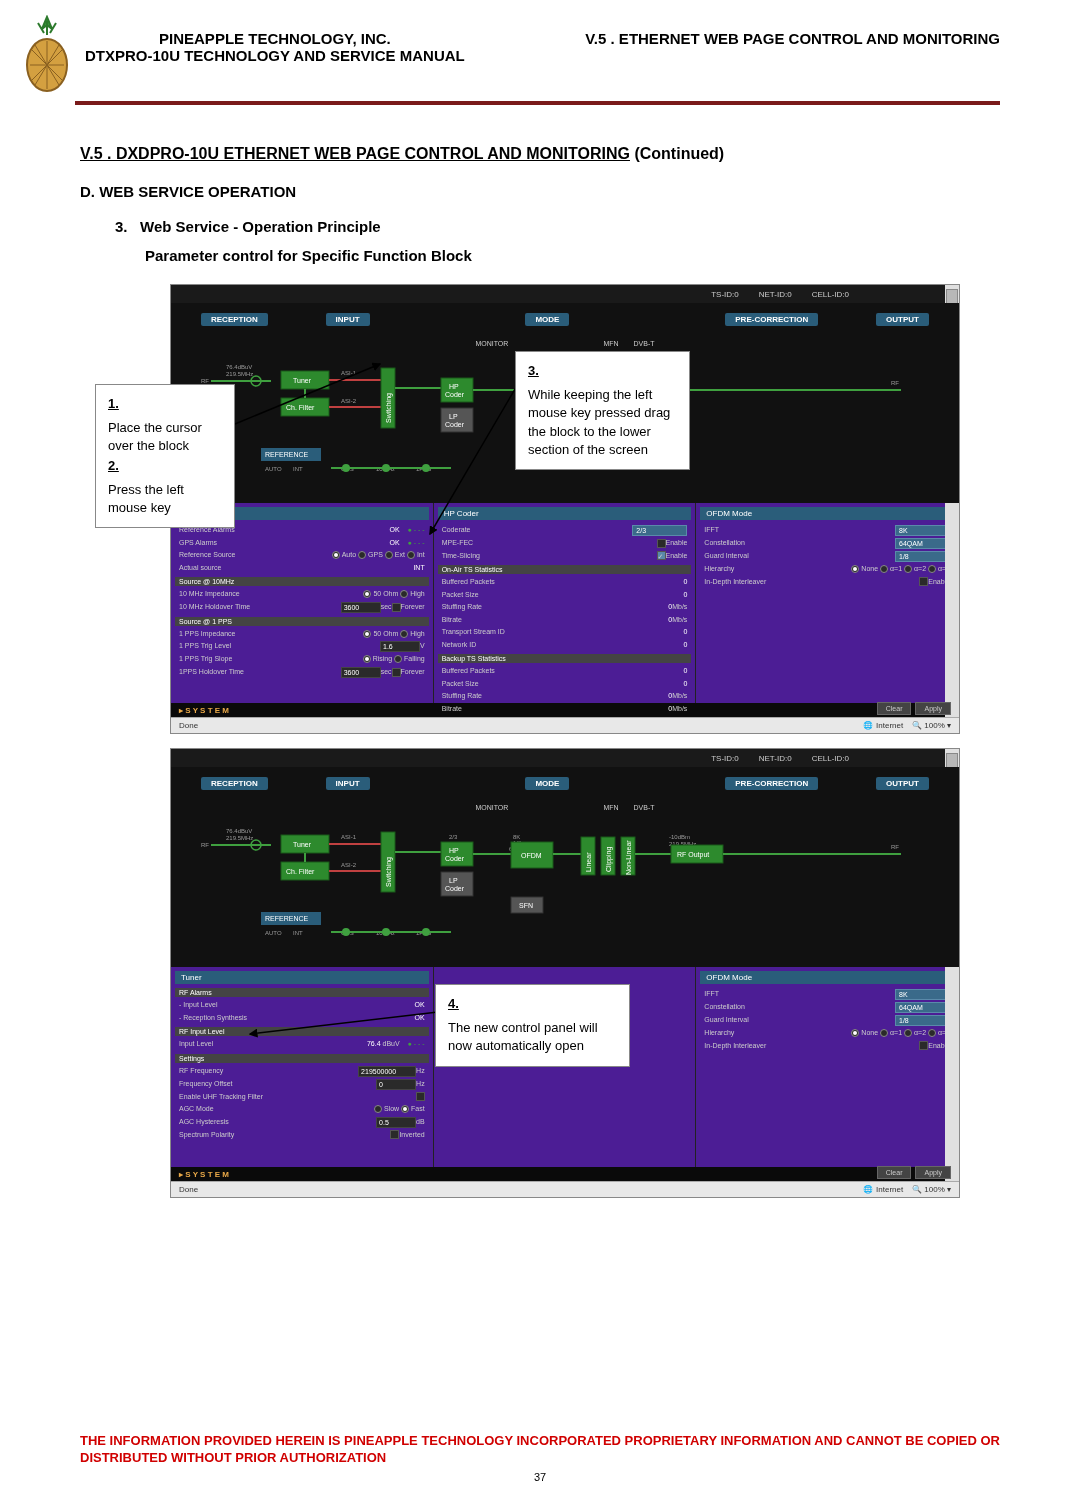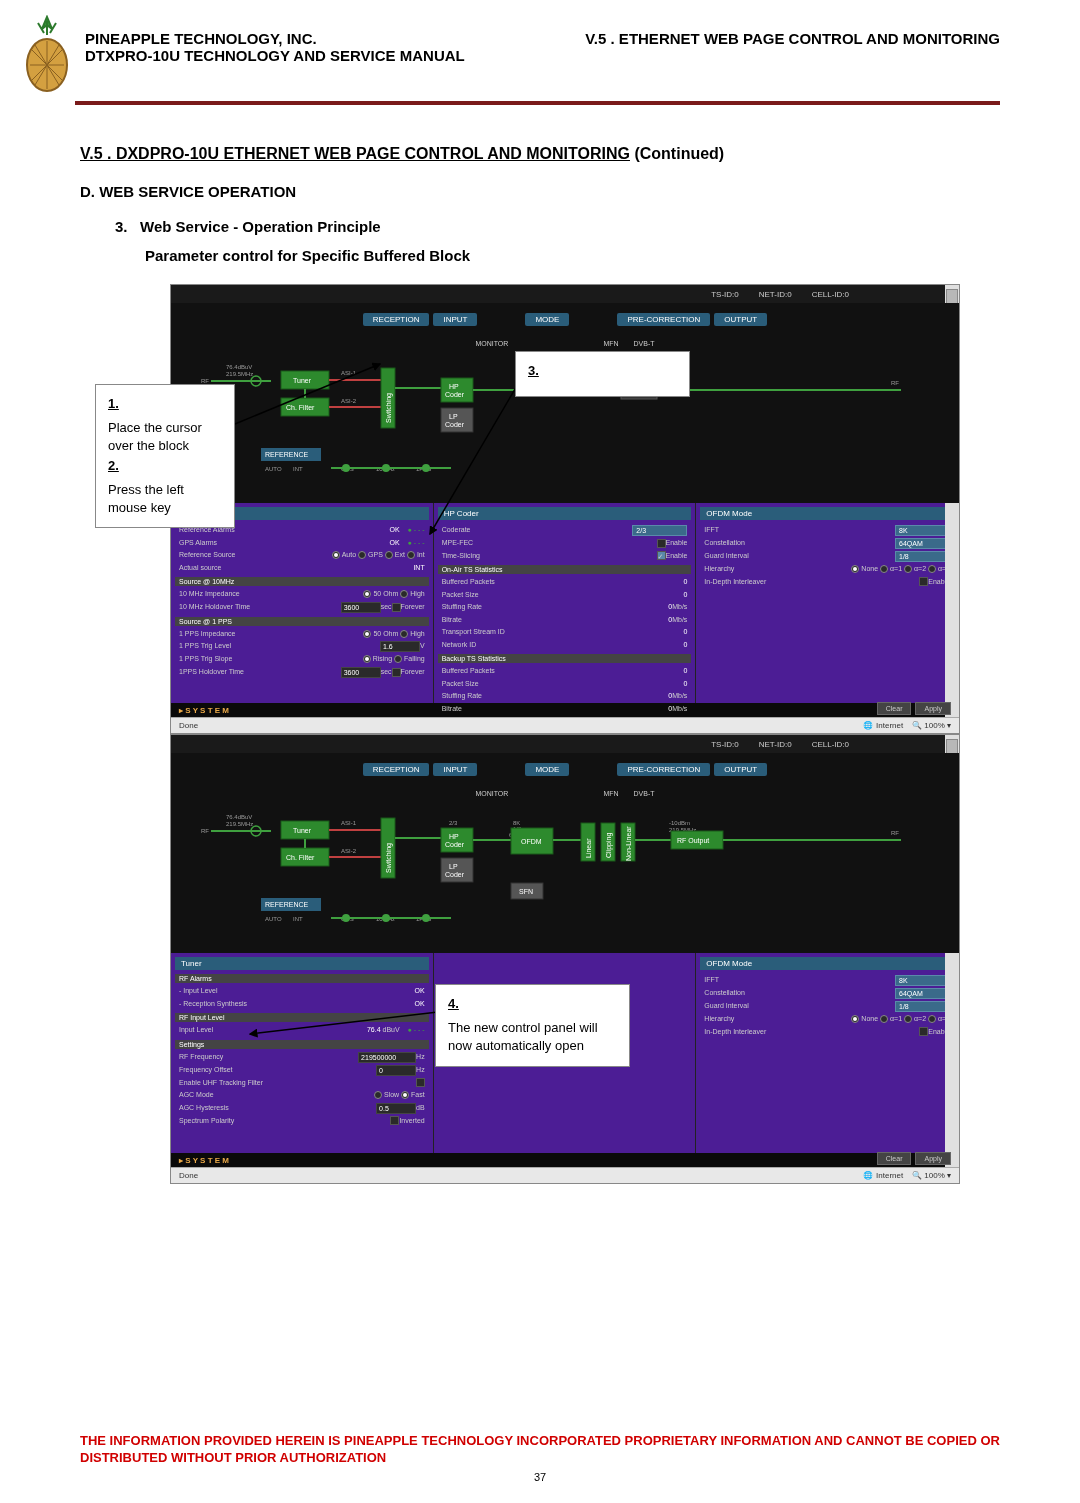--- a/index.html
+++ b/index.html
@@ -25,21 +25,21 @@
       flex-shrink: 0;
     }
     .logo svg { width: 100%; height: 100%; }
     .header-text {
       flex: 1;
       display: flex;
       justify-content: space-between;
       font-weight: bold;
       font-size: 15px;
     }
-    .header-left { display: flex; flex-direction: column; }
+    .header-left { display: flex; flex-direction: column; text-align: center; }
     .header-divider {
       border: none;
       border-top: 4px solid #7a1a1a;
       margin-bottom: 40px;
       margin-left: -5px;
     }
     .section-title {
       font-weight: bold;
       font-size: 16px;
       margin-bottom: 20px;
@@ -67,21 +67,21 @@
       margin-left: 90px;
       position: relative;
       width: 790px;
     }
     .screenshot {
       width: 790px;
       height: 450px;
       background: #0a0a0a;
       position: relative;
       border: 1px solid #888;
-      margin-bottom: 0;
+      margin-bottom: 14px;
       overflow: hidden;
     }
     .topbar {
       height: 18px;
       background: #1a1a1a;
       display: flex;
       justify-content: flex-end;
       align-items: center;
       padding-right: 110px;
       gap: 20px;
@@ -99,22 +99,23 @@
     .brand .pro { color: #ff8c00; }
     .diagram-area {
       height: 200px;
       background: #111;
       position: relative;
       padding: 10px 30px;
     }
     .nav-tabs {
       display: flex;
       gap: 4px;
-      justify-content: center;
+      justify-content: space-between;
       margin-bottom: 14px;
+      font-weight: bold;
     }
     .nav-tab {
       background: #2a5d7a;
       color: #fff;
       font-size: 8px;
       padding: 2px 10px;
       border-radius: 2px;
     }
     .nav-tab.spacer { background: transparent; padding: 2px 20px; }
     .mode-row {
@@ -332,32 +333,33 @@
 </div>
 <hr class="header-divider">
 
 <div class="section-title">
   <span class="underline">V.5 . DXDPRO-10U ETHERNET WEB PAGE CONTROL AND MONITORING</span><span class="continued"> (Continued)</span>
 </div>
 <div class="subsection-d">D.  WEB SERVICE OPERATION</div>
 <div class="subsection-3">
   <span>3.</span>&nbsp;&nbsp;&nbsp;<span>Web Service - Operation Principle</span>
 </div>
-<div class="subsection-desc">Parameter control for Specific Buffered Block</div>
+<div class="subsection-desc">Parameter control for Specific Function Block</div>
 
 <div class="screenshots">
 
   <div class="callout callout-1">
     <span class="num">1.</span>
     <div style="margin-bottom:1px;">Place the cursor over the block</div>
     <span class="num">2.</span>
     <div>Press the left mouse key</div>
   </div>
   <div class="callout callout-3">
     <span class="num">3.</span>
+    <div>While keeping the left mouse key pressed drag the block to the lower section of the screen</div>
   </div>
   <div class="callout callout-4">
     <span class="num">4.</span>
     <div>The new control panel will now automatically open</div>
   </div>
 
   <svg class="arrow-line" style="left:60px;top:60px;width:200px;height:130px;">
     <defs>
         <marker id="ah1" markerWidth="6" markerHeight="6" refX="5" refY="3" orient="auto">
           <path d="M0,0 L6,3 L0,6 Z" fill="#000"></path>

